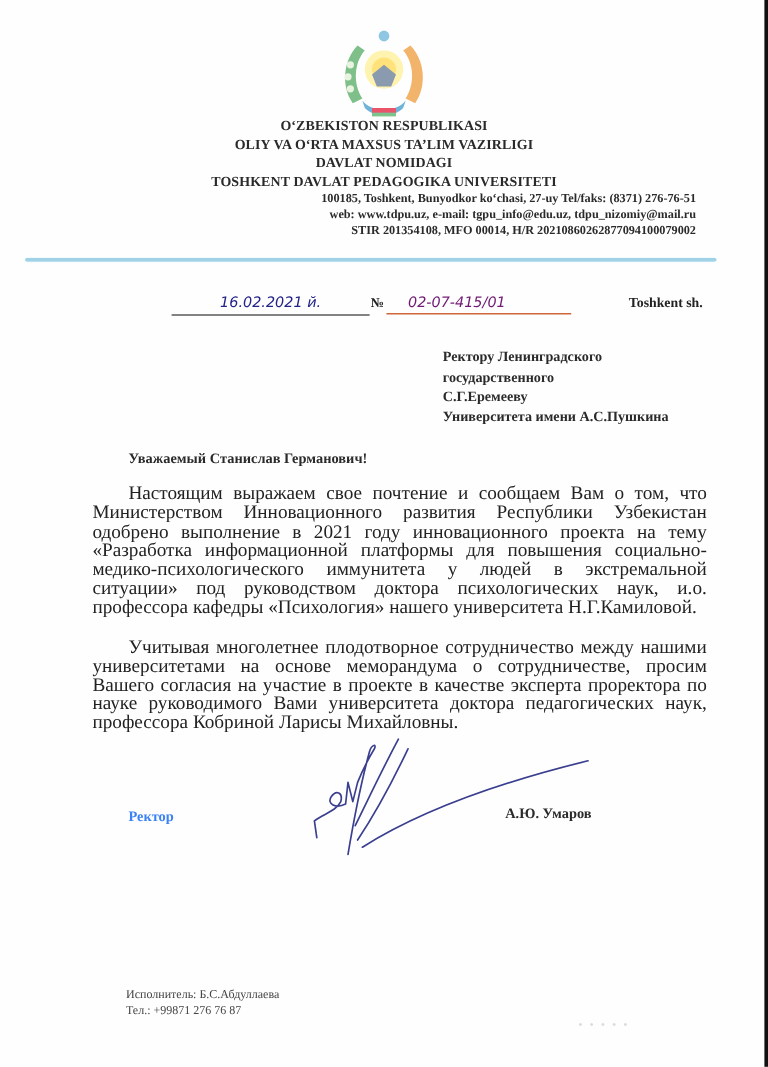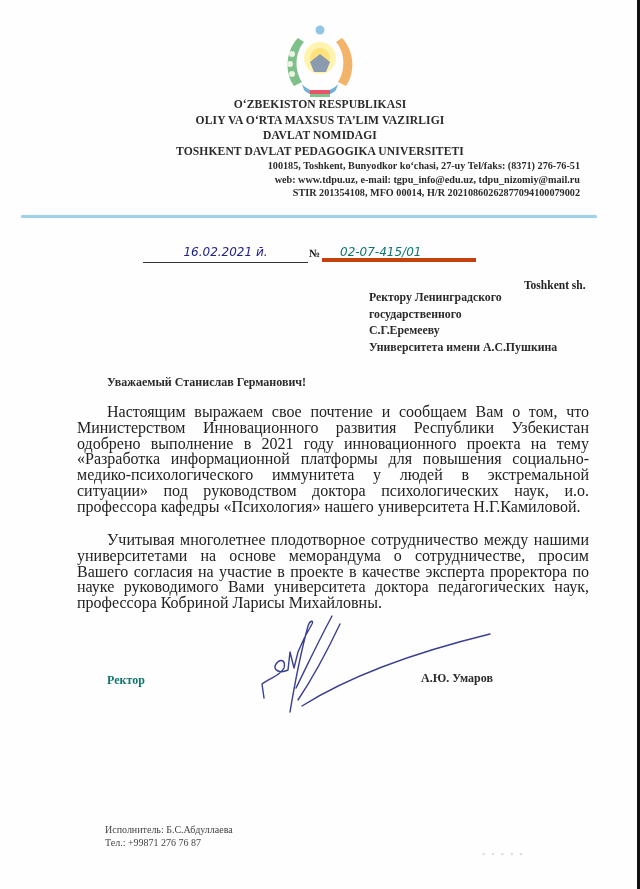--- a/index.html
+++ b/index.html
@@ -14,33 +14,33 @@
 
   .header { position: absolute; left: 60px; width: 520px; top: 97px; text-align: center; font-weight: bold; }
   .header .line { font-size: 11.6px; line-height: 15.5px; letter-spacing: 0.1px; color: #2a2a2a; }
   .header .small { font-size: 10.2px; line-height: 13.5px; color: #2a2a2a; text-align: right; }
 
   .rule { position: absolute; left: 21px; top: 215px; width: 576px; height: 3px; background: #9fd2e6; border-radius: 2px; box-shadow: 0 0 1px #b9e0ee; }
 
   .reg-row { position: absolute; top: 242px; left: 0; width: 640px; height: 24px; }
   .reg-date { position: absolute; left: 143px; width: 165px; border-bottom: 1px solid #333; height: 20px; font-family: "DejaVu Sans", sans-serif; font-style: italic; font-size: 12px; color: #23238a; text-align: center; line-height: 20px; }
   .reg-no-label { position: absolute; left: 309px; font-weight: bold; font-size: 11px; top: 5px; color: #222; }
-  .reg-no { position: absolute; left: 322px; width: 154px; border-bottom: 4px solid #c2410c; height: 20px; font-family: "DejaVu Sans", sans-serif; font-style: italic; font-size: 12px; color: #0f766e; padding-left: 18px; line-height: 20px; box-sizing: border-box; }
-  .reg-city { position: absolute; left: 524px; top: 5px; font-weight: bold; font-size: 11.5px; color: #222; margin-top: 32px; }
+  .reg-no { position: absolute; left: 322px; width: 154px; border-bottom: 1px solid #c2410c; height: 20px; font-family: "DejaVu Sans", sans-serif; font-style: italic; font-size: 12px; color: #701a75; padding-left: 18px; line-height: 20px; box-sizing: border-box; }
+  .reg-city { position: absolute; left: 524px; top: 5px; font-weight: bold; font-size: 11.5px; color: #222; }
 
   .addressee { position: absolute; left: 369px; top: 289px; font-weight: bold; font-size: 11.8px; line-height: 16.5px; color: #2a2a2a; }
 
   .salutation { position: absolute; left: 107px; top: 375px; font-weight: bold; font-size: 12px; color: #2a2a2a; }
 
   .body-text { position: absolute; left: 77px; width: 512px; font-size: 16px; line-height: 15.8px; text-align: justify; color: #222; }
   .body-text p { margin: 0; text-indent: 30px; }
   .p1 { top: 404px; }
   .p2 { top: 532px; }
 
-  .sign-title { position: absolute; left: 107px; top: 673px; font-weight: bold; font-size: 12px; color: #0f766e; }
+  .sign-title { position: absolute; left: 107px; top: 673px; font-weight: bold; font-size: 12px; color: #3b82f6; }
   .sign-name { position: absolute; left: 421px; top: 671px; font-weight: bold; font-size: 12px; color: #2a2a2a; }
   .signature { position: absolute; left: 250px; top: 612px; width: 290px; height: 110px; }
 
   .executor { position: absolute; left: 105px; top: 823px; font-size: 10px; line-height: 13px; color: #444; }
   .faint-stamp { position: absolute; left: 482px; top: 849px; font-size: 9px; color: #dcdcdc; letter-spacing: 2px; font-weight: bold; }
 </style>
 </head>
 <body>
 
 <div class="page">

